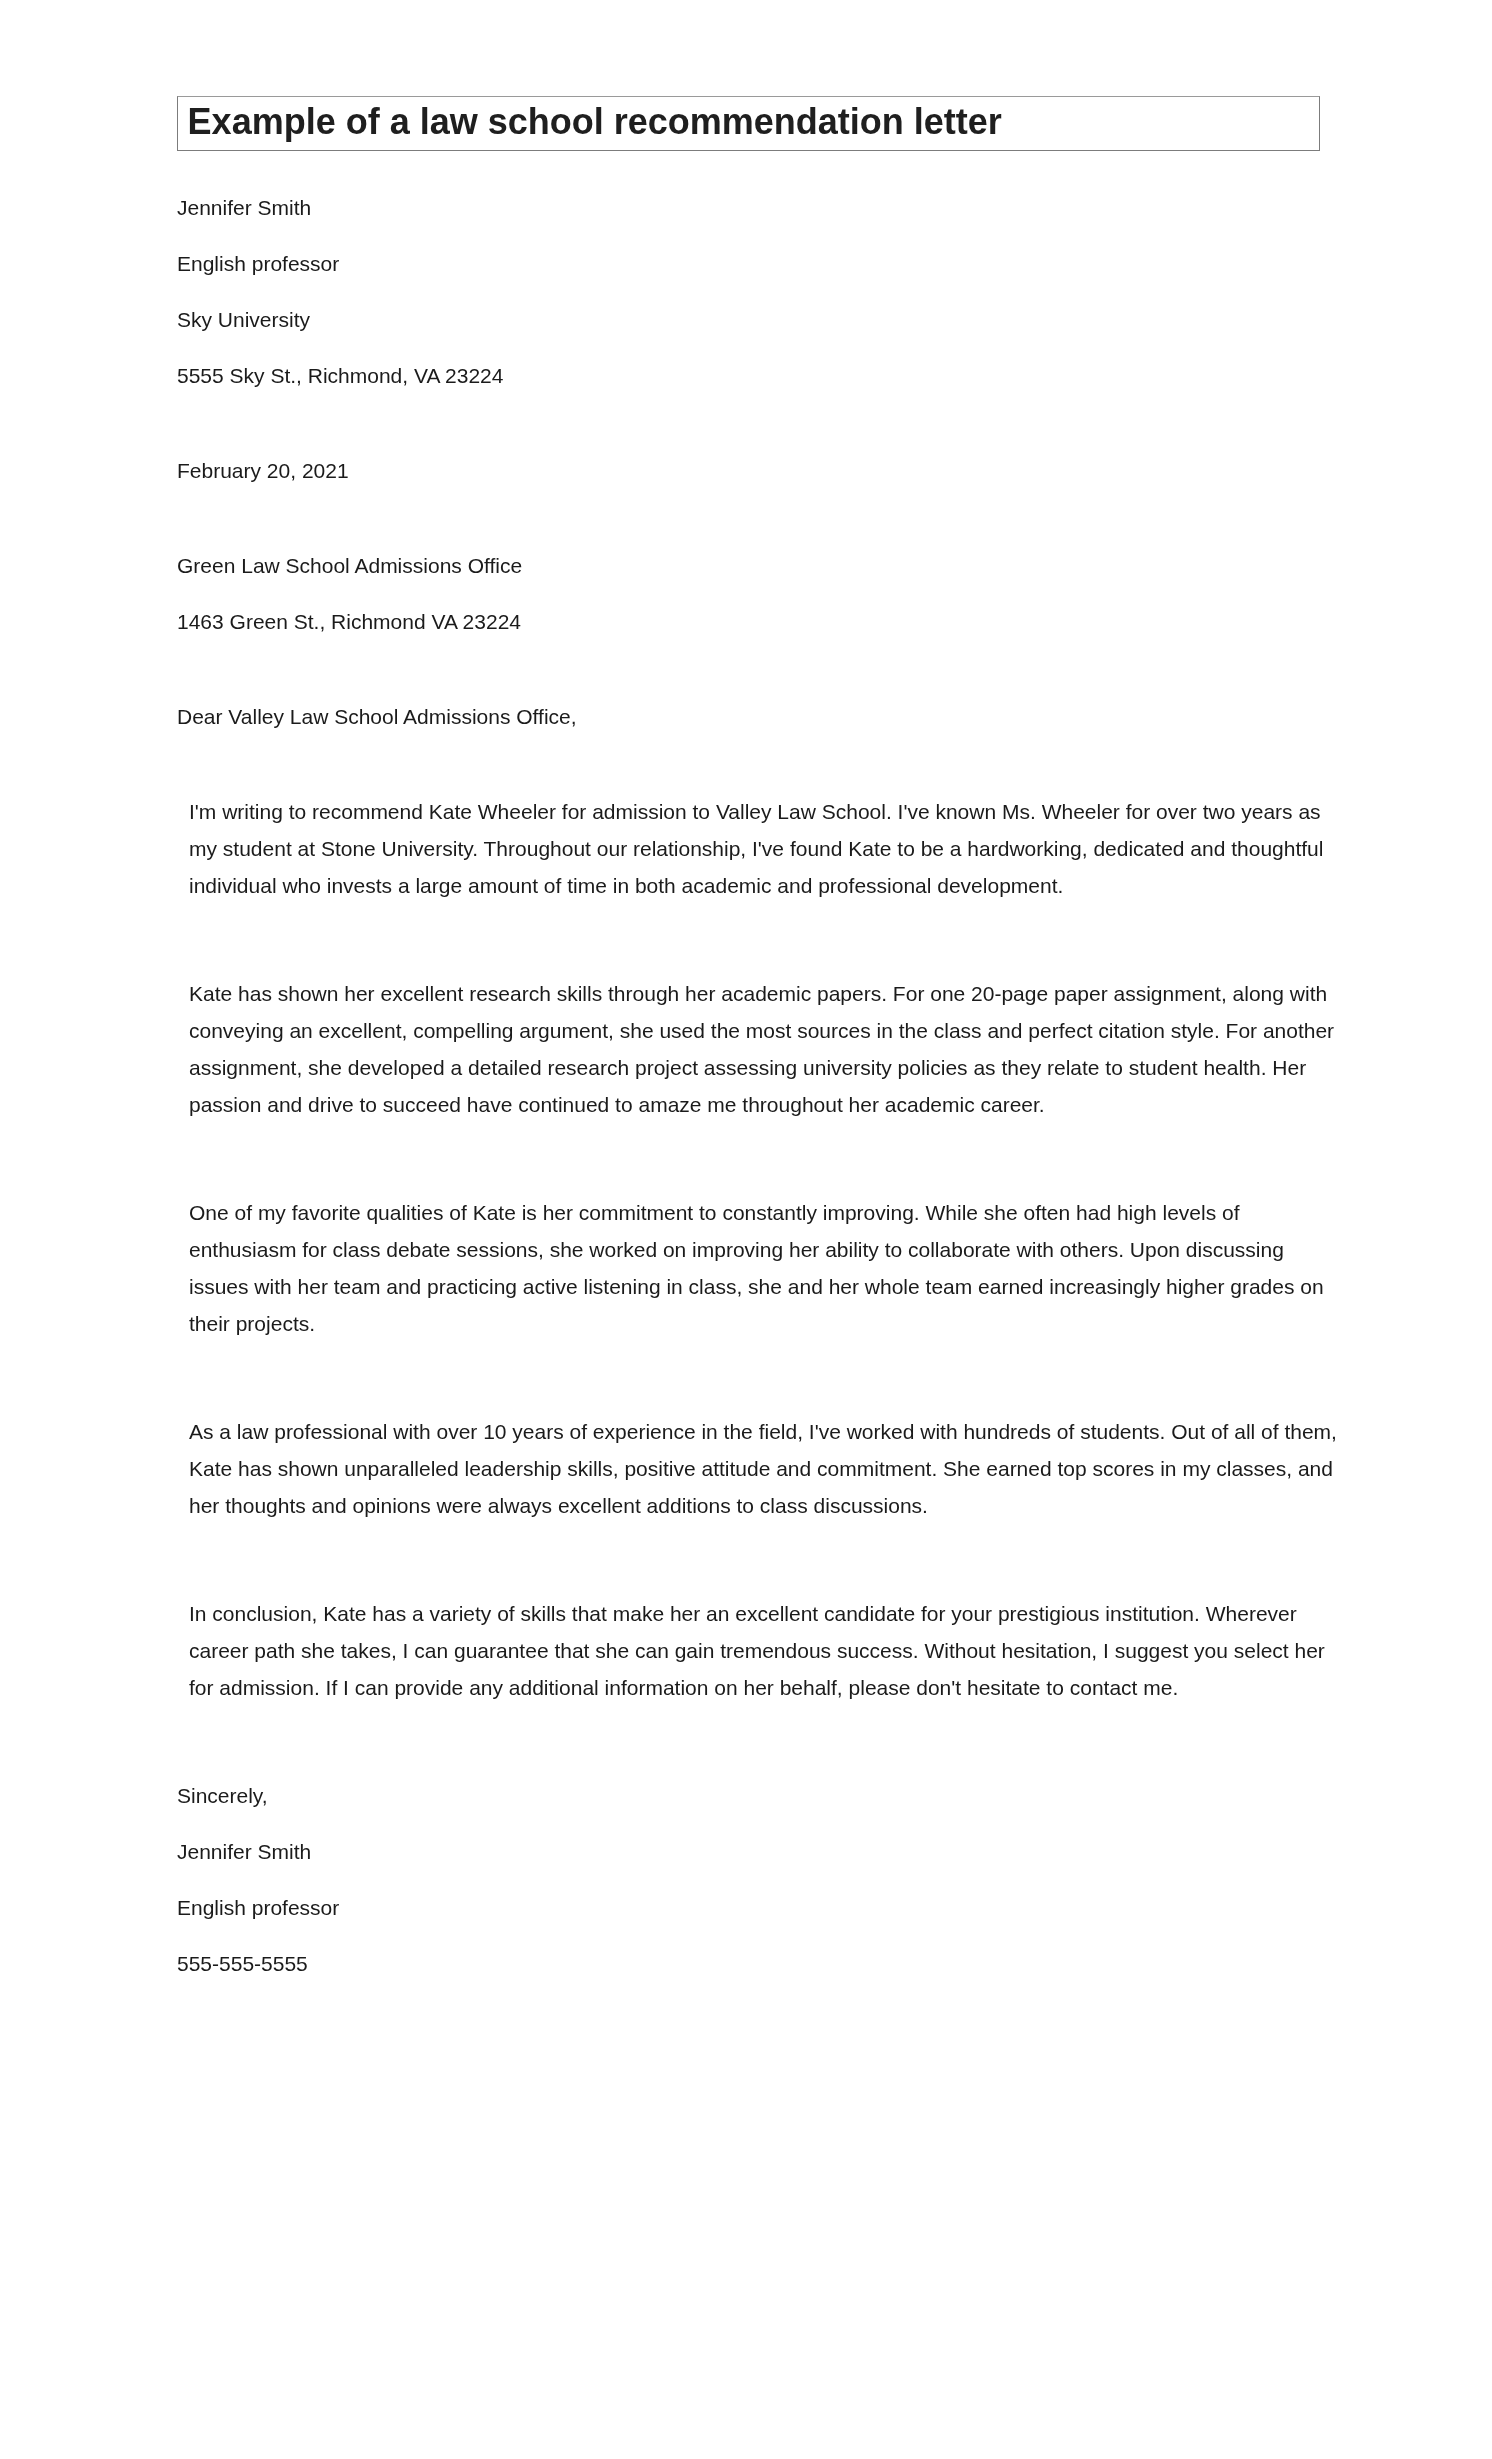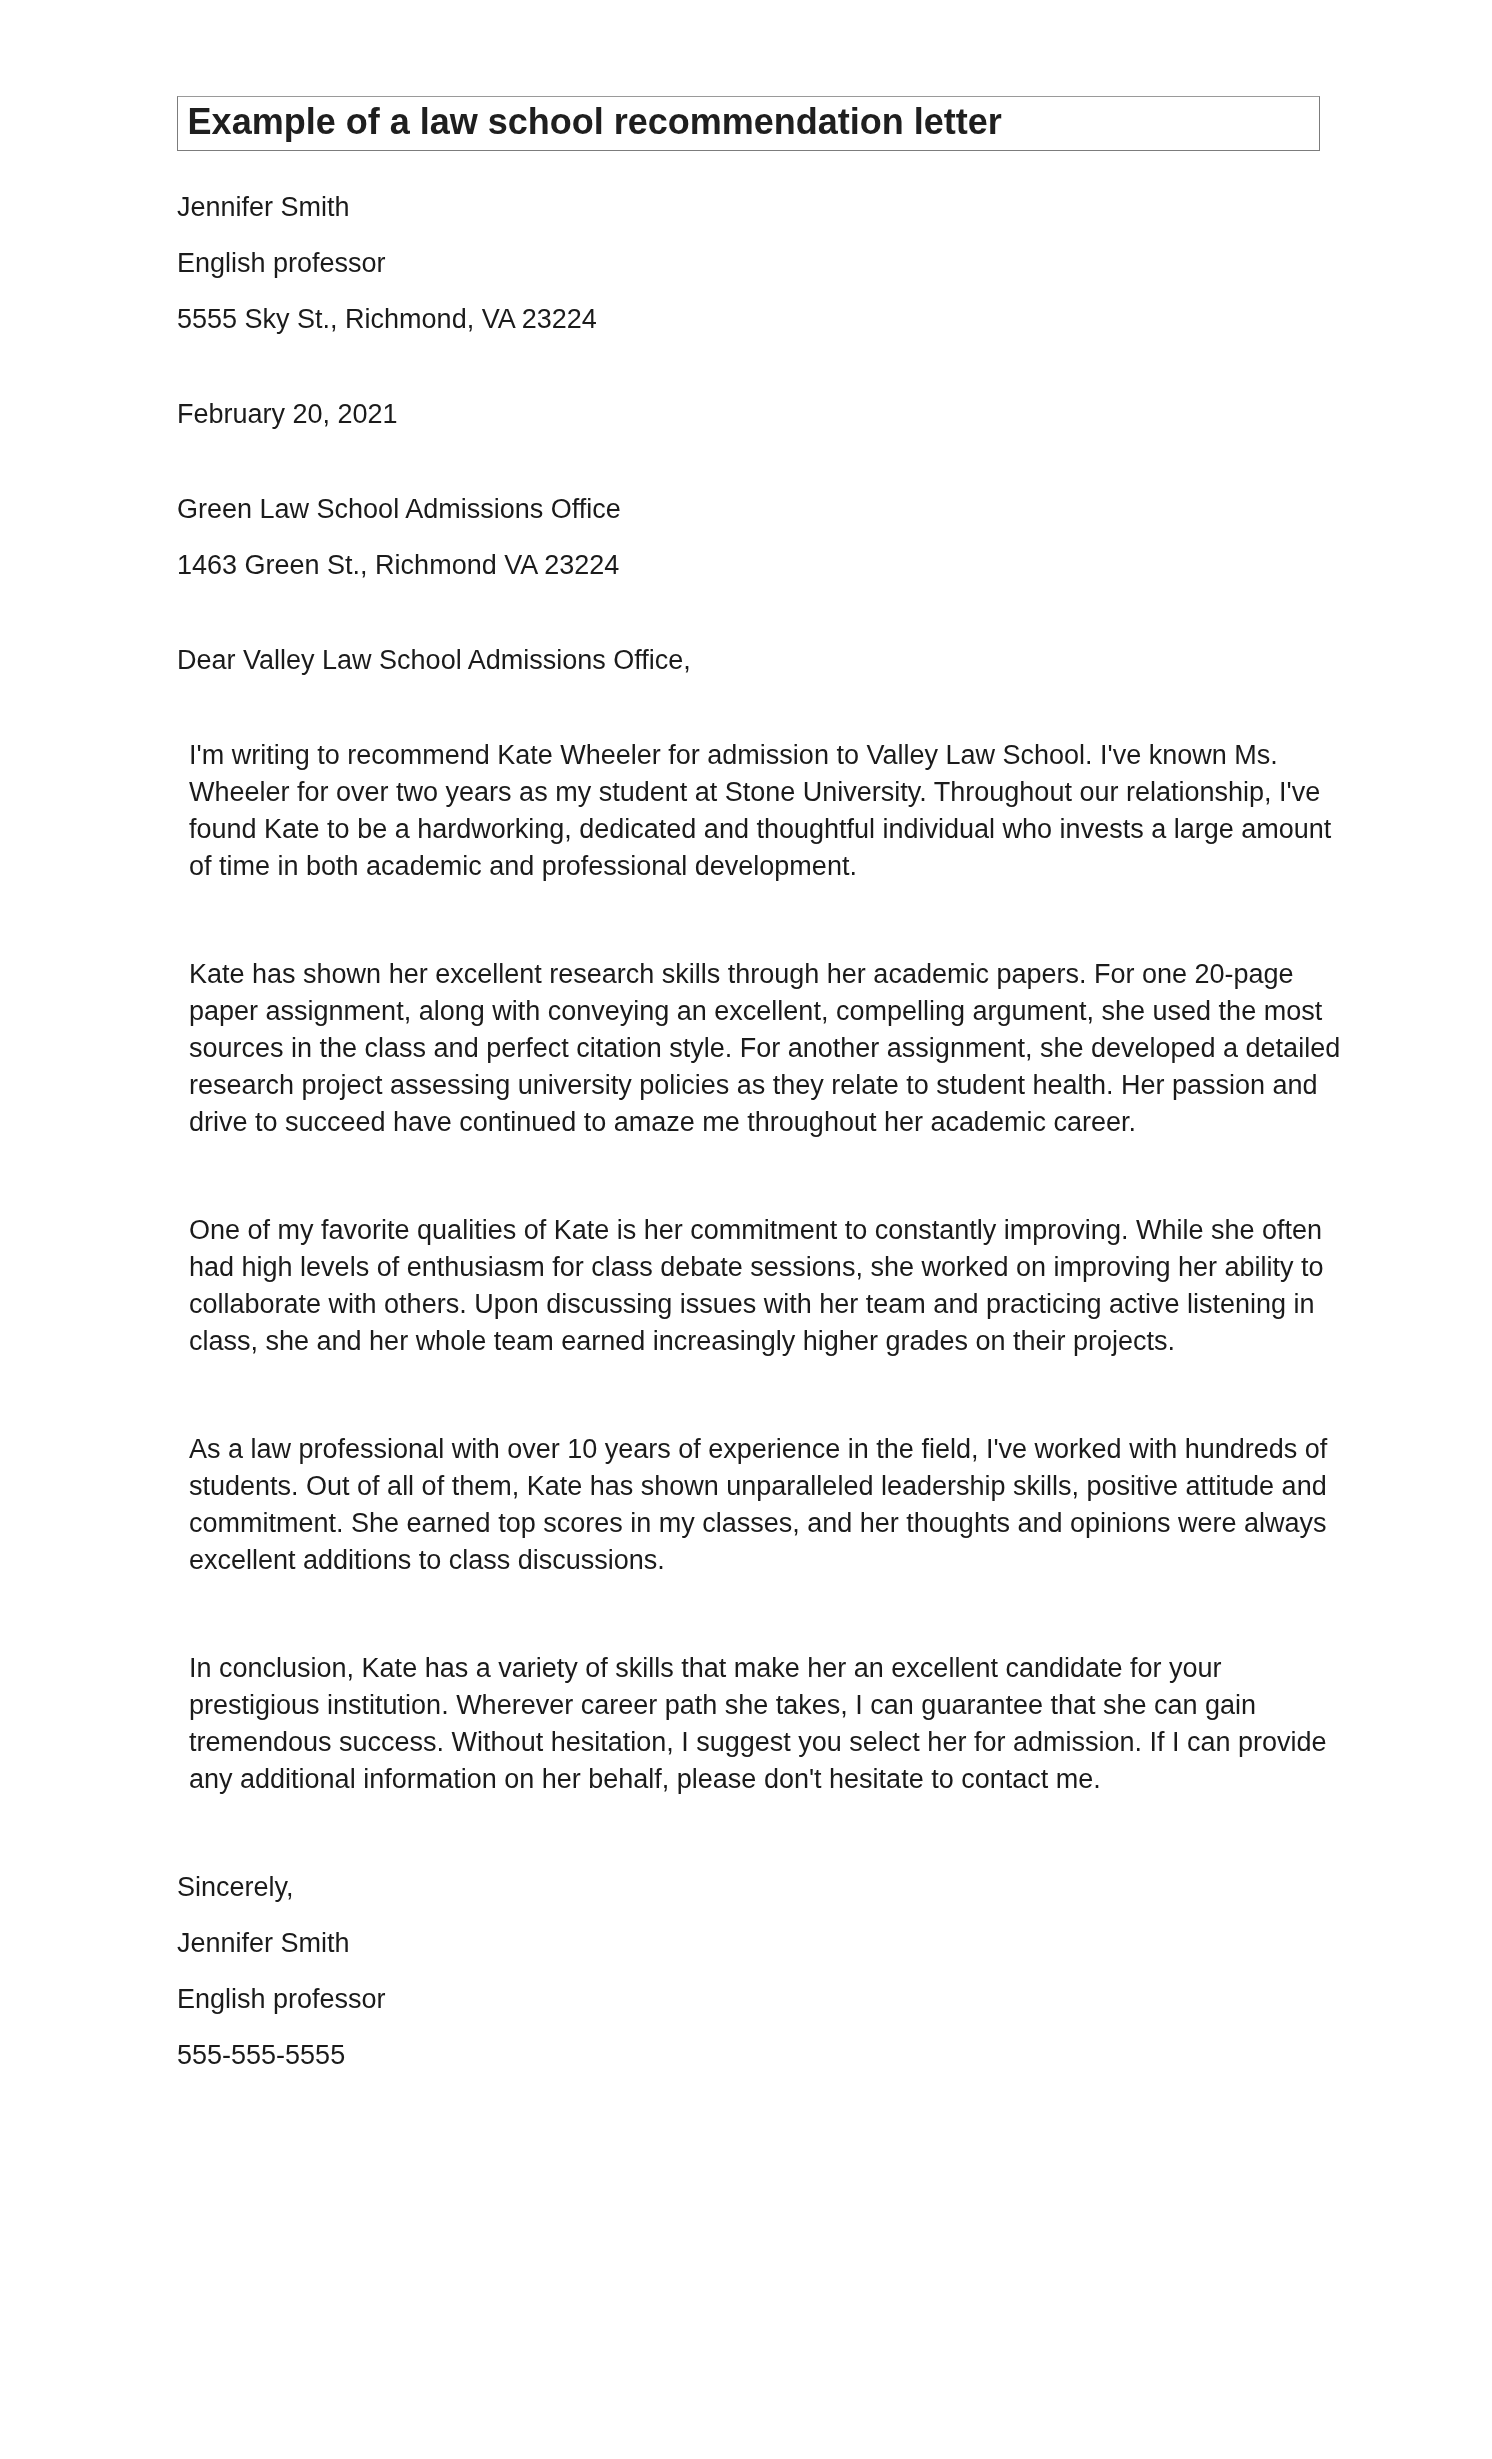--- a/index.html
+++ b/index.html
@@ -31,21 +31,21 @@
   .title-box h1 {
     margin: 0;
     font-size: 36px;
     line-height: 42px;
     font-weight: bold;
     color: #1f1f1f;
     letter-spacing: 0px;
   }
   .letter {
     width: 1168px;
-    font-size: 27px;
+    font-size: 21px;
     line-height: 37px;
   }
   .line {
     margin: 0 0 19px 0;
   }
   .block {
     margin-bottom: 58px;
   }
   .para {
     margin: 0 0 71px 12px;
@@ -61,20 +61,21 @@
 
   <div class="title-box">
     <h1>Example of a law school recommendation letter</h1>
   </div>
 
   <div class="letter">
 
     <div class="block">
       <p class="line">Jennifer Smith</p>
       <p class="line">English professor</p>
+      <p class="line">Sky University</p>
       <p class="line">5555 Sky St., Richmond, VA 23224</p>
     </div>
 
     <div class="block">
       <p class="line">February 20, 2021</p>
     </div>
 
     <div class="block">
       <p class="line">Green Law School Admissions Office</p>
       <p class="line">1463 Green St., Richmond VA 23224</p>

